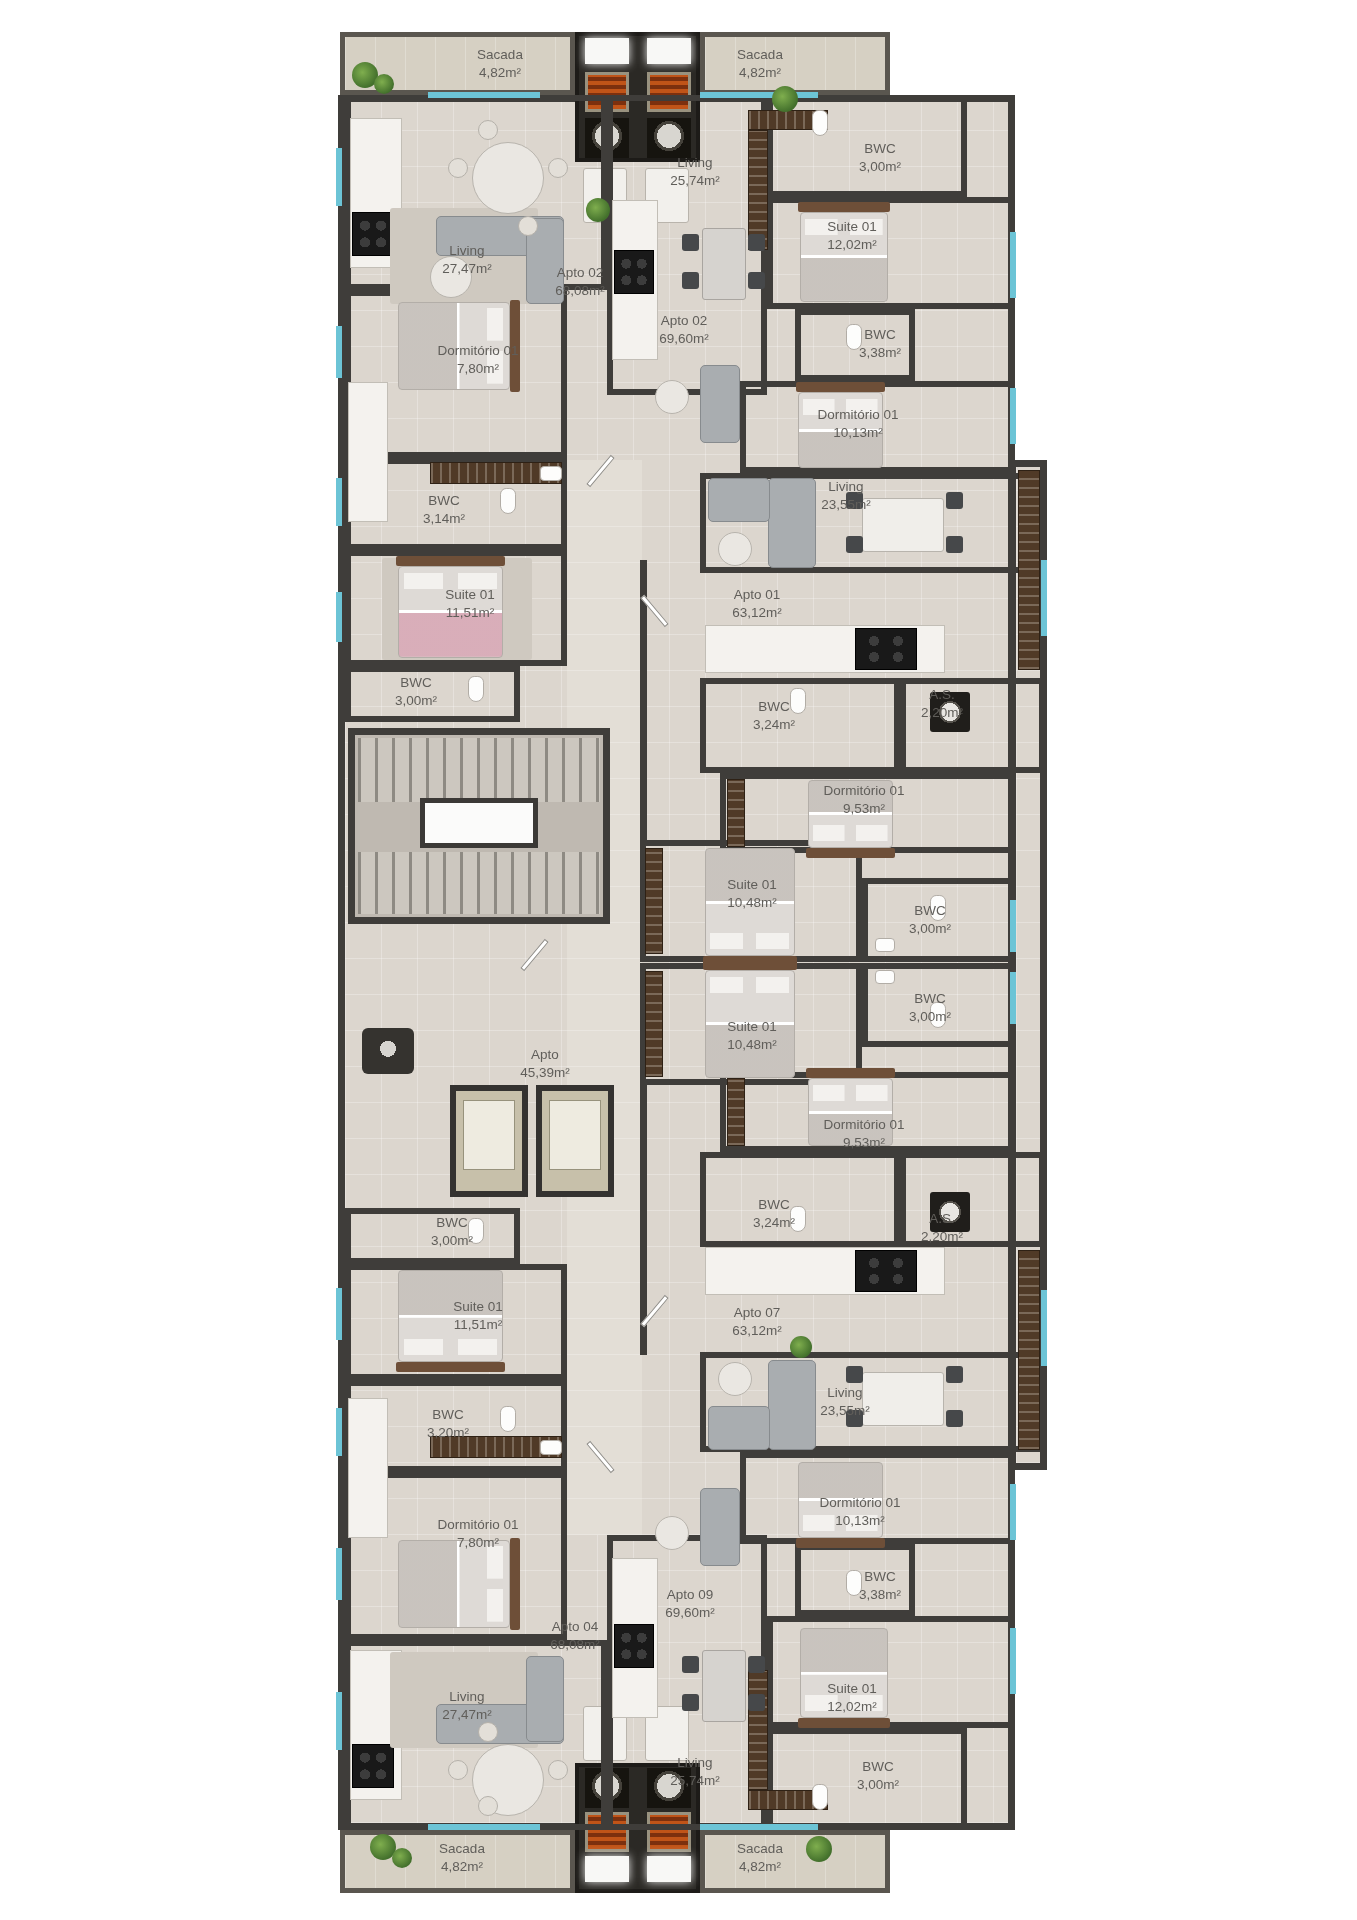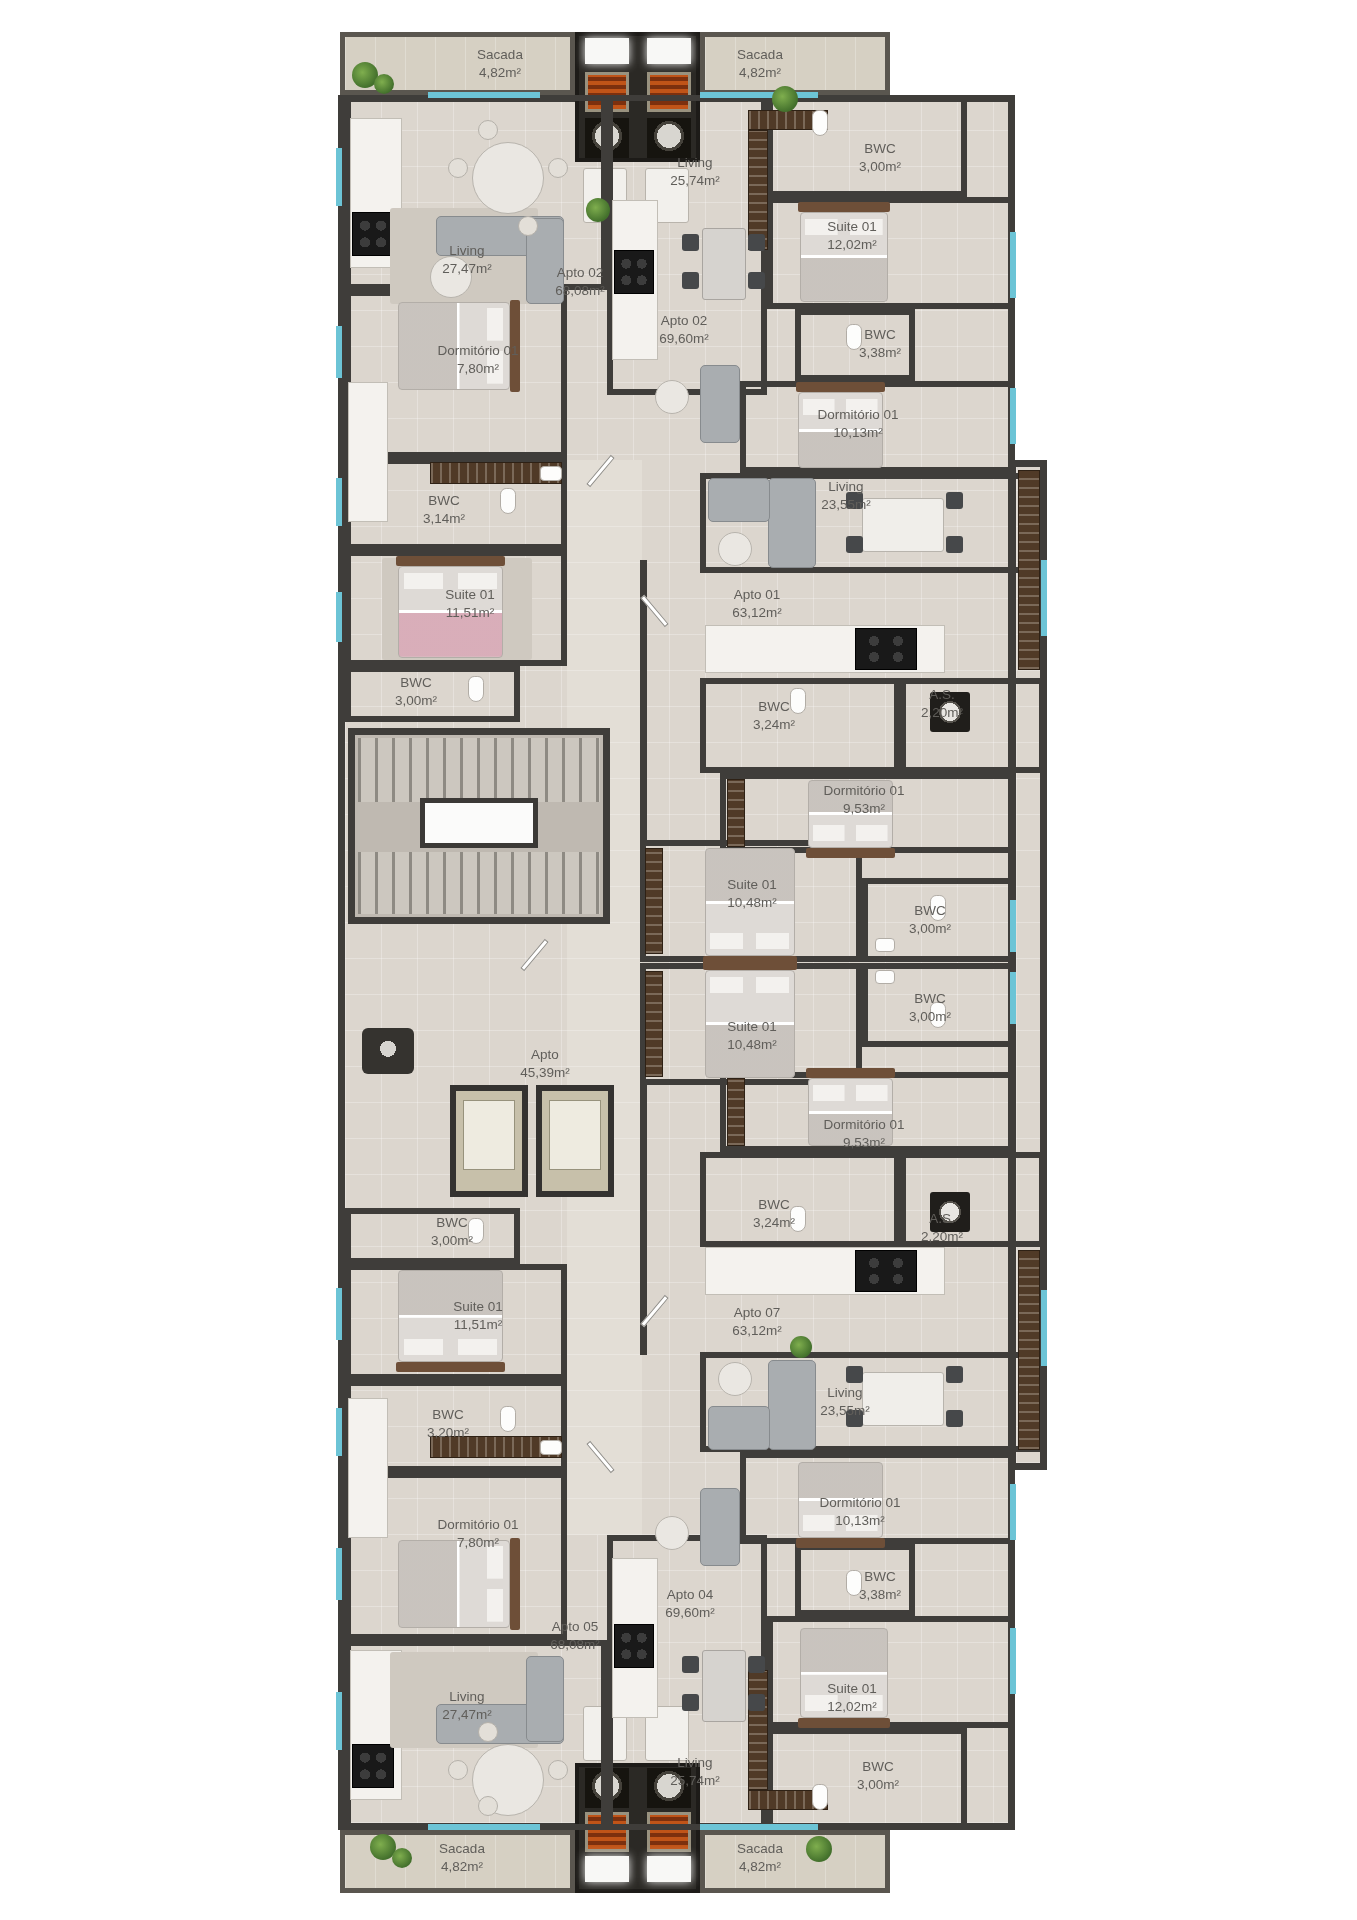--- a/index.html
+++ b/index.html
@@ -433,25 +433,25 @@
       </div>
       <div class="rlabel" style="left: 478px; top: 1534px;">
         <div>Dormitório 01</div>
         <div>7,80m²</div>
       </div>
       <div class="rlabel" style="left: 860px; top: 1512px;">
         <div>Dormitório 01</div>
         <div>10,13m²</div>
       </div>
       <div class="rlabel" style="left: 690px; top: 1604px;">
+        <div>Apto 09</div>
+        <div>69,60m²</div>
+      </div>
+      <div class="rlabel" style="left: 575px; top: 1636px;">
         <div>Apto 04</div>
-        <div>69,60m²</div>
-      </div>
-      <div class="rlabel" style="left: 575px; top: 1636px;">
-        <div>Apto 05</div>
         <div>68,08m²</div>
       </div>
       <div class="rlabel" style="left: 880px; top: 1586px;">
         <div>BWC</div>
         <div>3,38m²</div>
       </div>
       <div class="rlabel" style="left: 467px; top: 1706px;">
         <div>Living</div>
         <div>27,47m²</div>
       </div>

